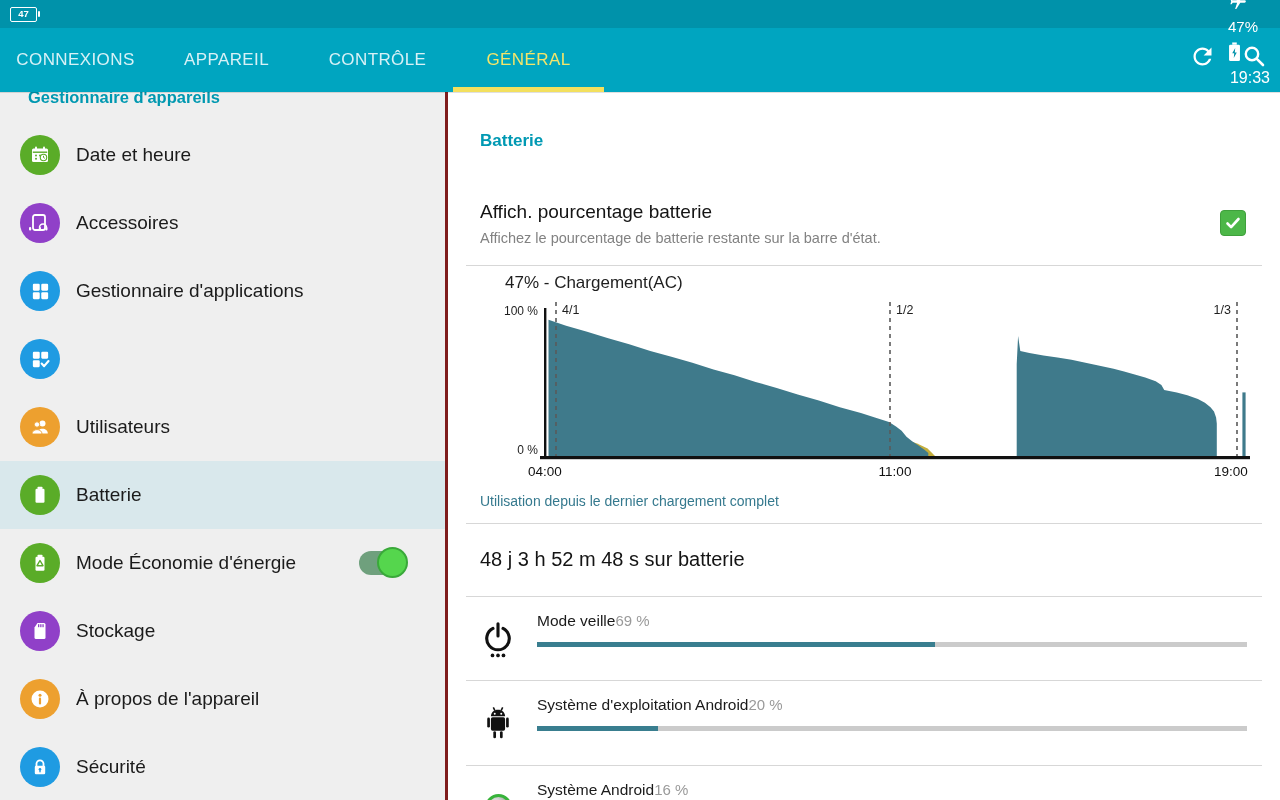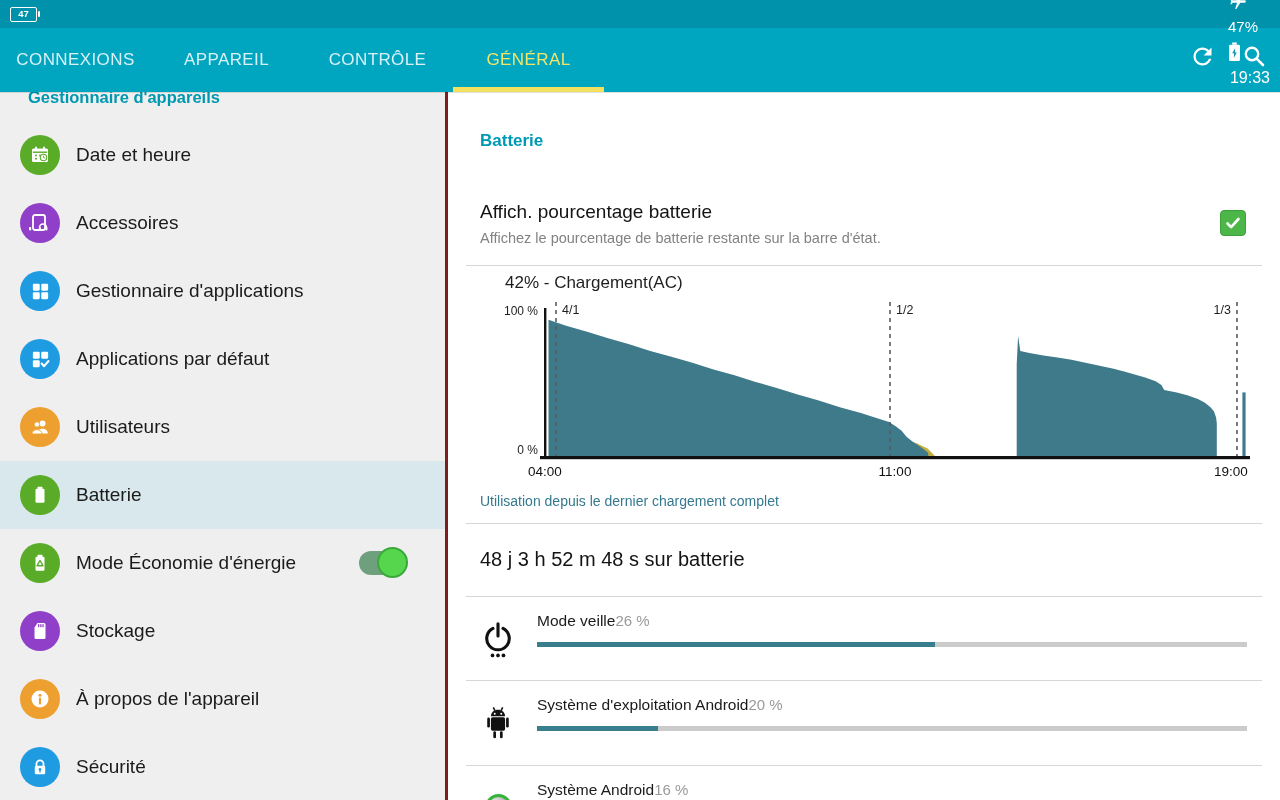--- a/index.html
+++ b/index.html
@@ -180,21 +180,20 @@
 
         <div class="side-item">
           <span class="side-icon ic-blue">
             <svg width="21" height="21" viewBox="0 0 22 22">
                 <rect x="3" y="3" width="7.2" height="7.2" rx="1.2" fill="#fff"></rect>
                 <rect x="11.8" y="3" width="7.2" height="7.2" rx="1.2" fill="#fff"></rect>
                 <rect x="3" y="11.8" width="7.2" height="7.2" rx="1.2" fill="#fff"></rect>
                 <path d="M12.2,15.2 l2.6,2.8 4.6,-5.4" fill="none" stroke="#fff" stroke-width="2.2" stroke-linecap="round" stroke-linejoin="round"></path>
               </svg>
           </span>
-          <span class="side-label">Applications par défaut</span>
         </div>
 
         <div class="side-item">
           <span class="side-icon ic-orange">
             <svg width="22" height="22" viewBox="0 0 22 22">
                 <circle cx="13.5" cy="7.5" r="3" fill="#fff"></circle>
                 <path d="M8.2,17.5 c0,-2.9 2.4,-4.8 5.3,-4.8 s5.3,1.9 5.3,4.8 z" fill="#fff"></path>
                 <circle cx="8" cy="8.5" r="2.7" fill="#fff" stroke="#eda02f" stroke-width="0.9"></circle>
                 <path d="M3,18 c0,-2.6 2.2,-4.4 5,-4.4 s5,1.8 5,4.4 z" fill="#fff" stroke="#eda02f" stroke-width="0.9"></path>
               </svg>
@@ -269,21 +268,21 @@
 
       <div class="setting-title">Affich. pourcentage batterie</div>
       <div class="setting-sub">Affichez le pourcentage de batterie restante sur la barre d'état.</div>
       <div class="checkbox">
         <svg width="18" height="18" viewBox="0 0 18 18">
           <path d="M3.5,9.5 l3.6,3.6 L14.5,5" fill="none" stroke="#fff" stroke-width="2.6" stroke-linecap="round" stroke-linejoin="round"></path>
         </svg>
       </div>
 
       <div class="divider" style="top:173px"></div>
-      <div class="chart-title">42% - Chargement(AC)</div>
+      <div class="chart-title">47% - Chargement(AC)</div>
 
       <svg id="battery-chart" class="chart-svg" width="796" height="190" viewBox="0 0 796 190">
           <polygon points="439.8,158.0 439.8,141.7 451.1,145.4 461.6,150.6 469.0,158.0" fill="#c4ae3c"></polygon>
           <polygon points="82.5,158 82.5,21.8 100.1,27.8 121.1,33.7 142.2,40.3 163.2,46.3 184.3,52.9 205.4,58.8 226.4,64.8 247.5,71.4 268.5,77.3 289.6,84.0 310.7,89.9 331.7,96.6 352.8,102.5 373.8,109.2 394.9,115.1 408.9,119.5 423.0,124.0 430.0,128.4 435.6,132.8 440.5,138.8 446.1,143.2 452.5,147.6 458.8,152.1 462.3,155.0 462.3,158" fill="#3f7a8b"></polygon>
           <polygon points="550.7,158 550.7,66.2 552.1,38.1 554.3,52.9 563.4,55.1 577.4,57.4 591.5,59.6 605.5,61.8 619.5,64.8 633.6,67.7 647.6,70.7 658.1,73.6 668.7,76.6 679.2,79.6 689.7,83.3 695.4,87.0 698.2,92.1 710.8,94.4 721.3,97.3 731.9,101.0 738.9,104.7 744.5,109.2 748.0,113.6 750.1,119.5 750.8,125.4 750.8,158" fill="#3f7a8b"></polygon>
           <polygon points="776.4,158 776.4,94.4 779.6,94.4 779.6,158" fill="#3f7a8b"></polygon>
           <line x1="90.0" y1="4" x2="90.0" y2="158" stroke="#5a5a5a" stroke-width="1.6" stroke-dasharray="4 4"></line>
           <text x="96" y="16" font-size="12.5" fill="#1e1e1e" text-anchor="start">4/1</text>
           <line x1="424.0" y1="4" x2="424.0" y2="158" stroke="#5a5a5a" stroke-width="1.6" stroke-dasharray="4 4"></line>
           <text x="430" y="16" font-size="12.5" fill="#1e1e1e" text-anchor="start">1/2</text>
@@ -310,21 +309,21 @@
             <path d="M8.6,6.4 a7.6,7.6 0 1 0 6.8,0" fill="none" stroke="#111" stroke-width="2.1" stroke-linecap="round"></path>
             <line x1="12" y1="3.2" x2="12" y2="11.5" stroke="#111" stroke-width="2.1" stroke-linecap="round"></line>
             <circle cx="8.3" cy="24.6" r="1.25" fill="#111"></circle>
               <circle cx="12" cy="24.6" r="1.25" fill="#111"></circle>
               <circle cx="15.7" cy="24.6" r="1.25" fill="#111"></circle>
           </svg>
         </div>
         <div class="u-main">
           <div class="u-head">
             <span class="u-name">Mode veille</span>
-            <span class="u-pct">26 %</span>
+            <span class="u-pct">69 %</span>
           </div>
           <div class="u-bar">
             <div class="u-fill" style="width: 56%;"></div>
           </div>
         </div>
       </div>
       <div class="divider" style="top:588px"></div>
 
       <div class="usage-row" style="top:589px">
         <div class="u-icon">

